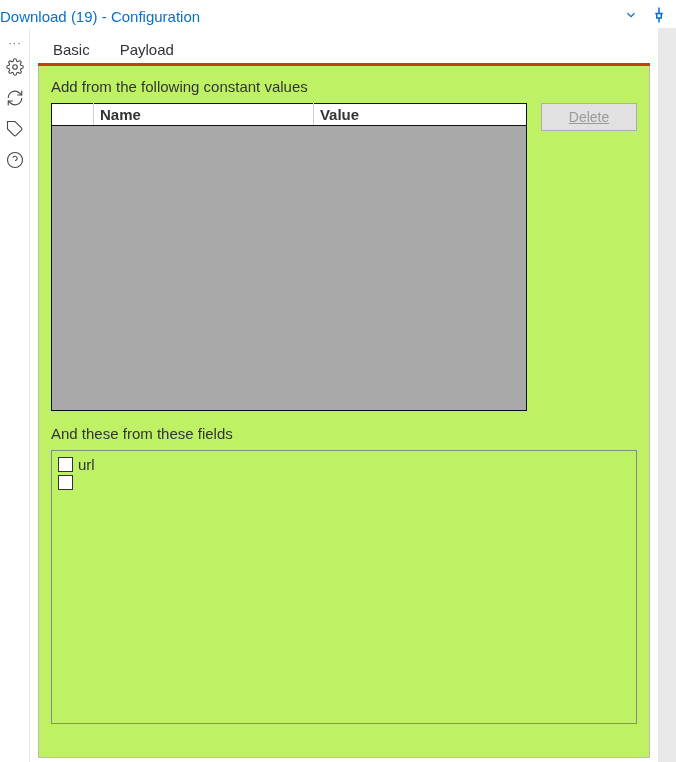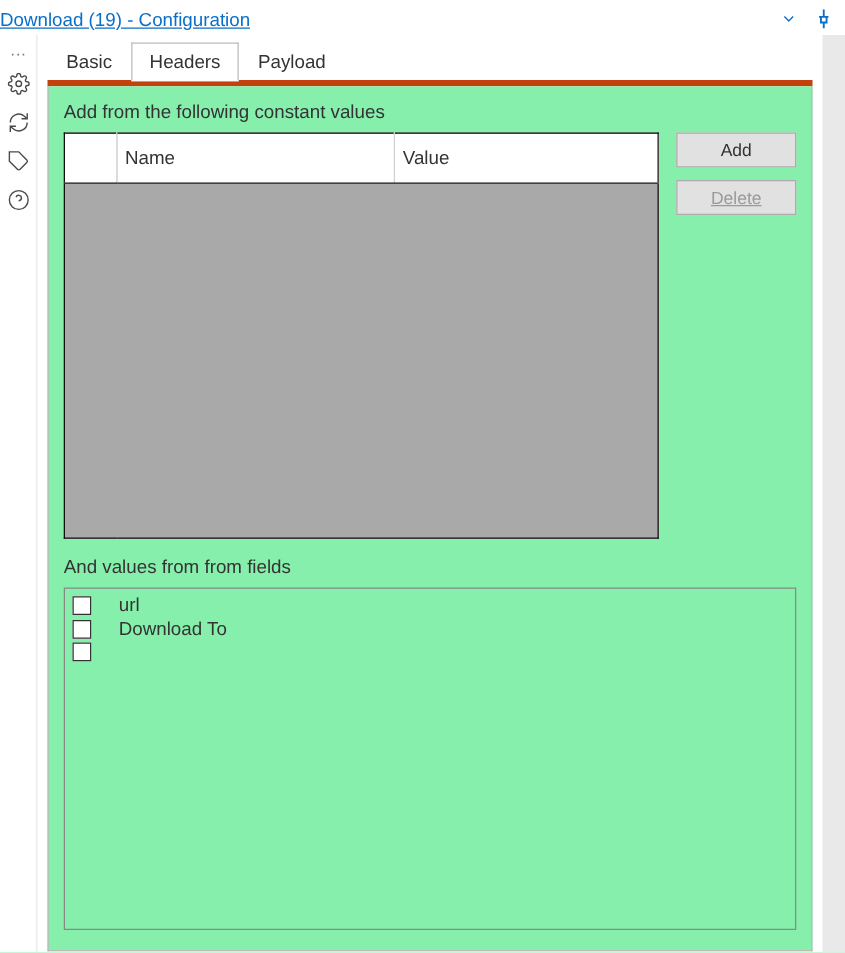--- a/index.html
+++ b/index.html
@@ -23,21 +23,20 @@
       align-items: center;
       padding: 4px 8px 0px 0px;
       height: 28px;
     }
     .titlebar-title {
       color: #0b6fc7;
       font-size: 15px;
       padding-left: 0px;
       white-space: nowrap;
       overflow: hidden;
-      text-decoration: underline;
     }
     .titlebar-actions {
       display: flex;
       gap: 12px;
       align-items: center;
     }
     .chevron-icon svg, .pin-icon svg {
       stroke: #0b6fc7;
       fill: none;
     }
@@ -67,21 +66,21 @@
       stroke: #4a4a4a;
       fill: none;
     }
     .content {
       flex: 1;
       padding: 6px 8px 0 8px;
       border-left: none;
     }
     .tabs {
       display: flex;
-      border-bottom: 5px solid #c2410c;
+      border-bottom: 3px solid #c2410c;
     }
     .tab {
       padding: 6px 14px 6px 14px;
       border: 1px solid transparent;
       border-bottom: none;
       cursor: default;
       font-size: 15px;
       color: #333;
       position: relative;
       margin-bottom: -1px;
@@ -90,21 +89,21 @@
       border: 1px solid #bbb;
       border-bottom: 1px solid #fff;
       background: #fff;
     }
     .tab.inactive {
       background: transparent;
     }
     .panel {
       border: 1px solid #bbb;
       border-top: none;
-      background: #86efac;
+      background: #bef264;
       padding: 12px 12px 24px 12px;
       height: calc(100% - 36px);
     }
     .section-label {
       font-size: 15px;
       color: #333;
       margin-bottom: 8px;
     }
     .row {
       display: flex;
@@ -117,24 +116,24 @@
     .data-table {
       width: 100%;
       border: 1px solid #111;
       height: 308px;
       background: #a9a9a9;
       border-collapse: collapse;
     }
     .data-table thead th {
       background: #fff;
       text-align: left;
-      font-weight: normal;
+      font-weight: bold;
       font-size: 15px;
       padding: 2px 6px;
-      height: 40px;
+      height: 22px;
       border-bottom: 1px solid #111;
     }
     .data-table thead th:first-child {
       width: 42px;
       border-right: 1px solid #d0d0d0;
     }
     .data-table thead th:nth-child(2) {
       border-right: 1px solid #d0d0d0;
     }
     .data-table tbody td {
@@ -165,21 +164,21 @@
     }
     .field-list {
       border: 1px solid #888;
       height: 274px;
       padding: 4px 6px;
       overflow: auto;
     }
     .field-item {
       display: flex;
       align-items: center;
-      gap: 22px;
+      gap: 5px;
       padding: 1px 0;
       font-size: 15px;
     }
     .chk {
       width: 15px;
       height: 15px;
       border: 1.5px solid #333;
       background: #fff;
       flex-shrink: 0;
     }
@@ -236,21 +235,20 @@
           <circle cx="12" cy="12" r="10"></circle>
           <path d="M9.09 9a3 3 0 0 1 5.83 1c0 2-3 3-3 3"></path>
           <line x1="12" y1="17" x2="12.01" y2="17"></line>
         </svg>
     </span>
   </div>
 
   <div class="content">
     <div class="tabs">
       <div class="tab inactive">Basic</div>
-      <div class="tab active">Headers</div>
       <div class="tab inactive">Payload</div>
     </div>
 
     <div class="panel">
       <div class="section-label">Add from the following constant values</div>
       <div class="row">
         <div class="table-wrap">
           <table class="data-table">
             <thead>
               <tr>
@@ -260,37 +258,32 @@
               </tr>
             </thead>
             <tbody>
               <tr>
                   <td colspan="3" style="height:284px;"></td>
                 </tr>
             </tbody>
           </table>
         </div>
         <div class="btn-col">
-          <button class="btn">Add</button>
           <button class="btn disabled">Delete</button>
         </div>
       </div>
 
       <div class="section2">
-        <div class="section-label">And values from from fields</div>
+        <div class="section-label">And these from these fields</div>
         <div class="row">
           <div class="table-wrap">
             <div class="field-list">
               <div class="field-item">
                 <span class="chk"></span>
                 <span>url</span>
-              </div>
-              <div class="field-item">
-                <span class="chk"></span>
-                <span>Download To</span>
               </div>
               <div class="field-item">
                 <span class="chk"></span>
               </div>
             </div>
           </div>
         </div>
       </div>
     </div>
   </div>

